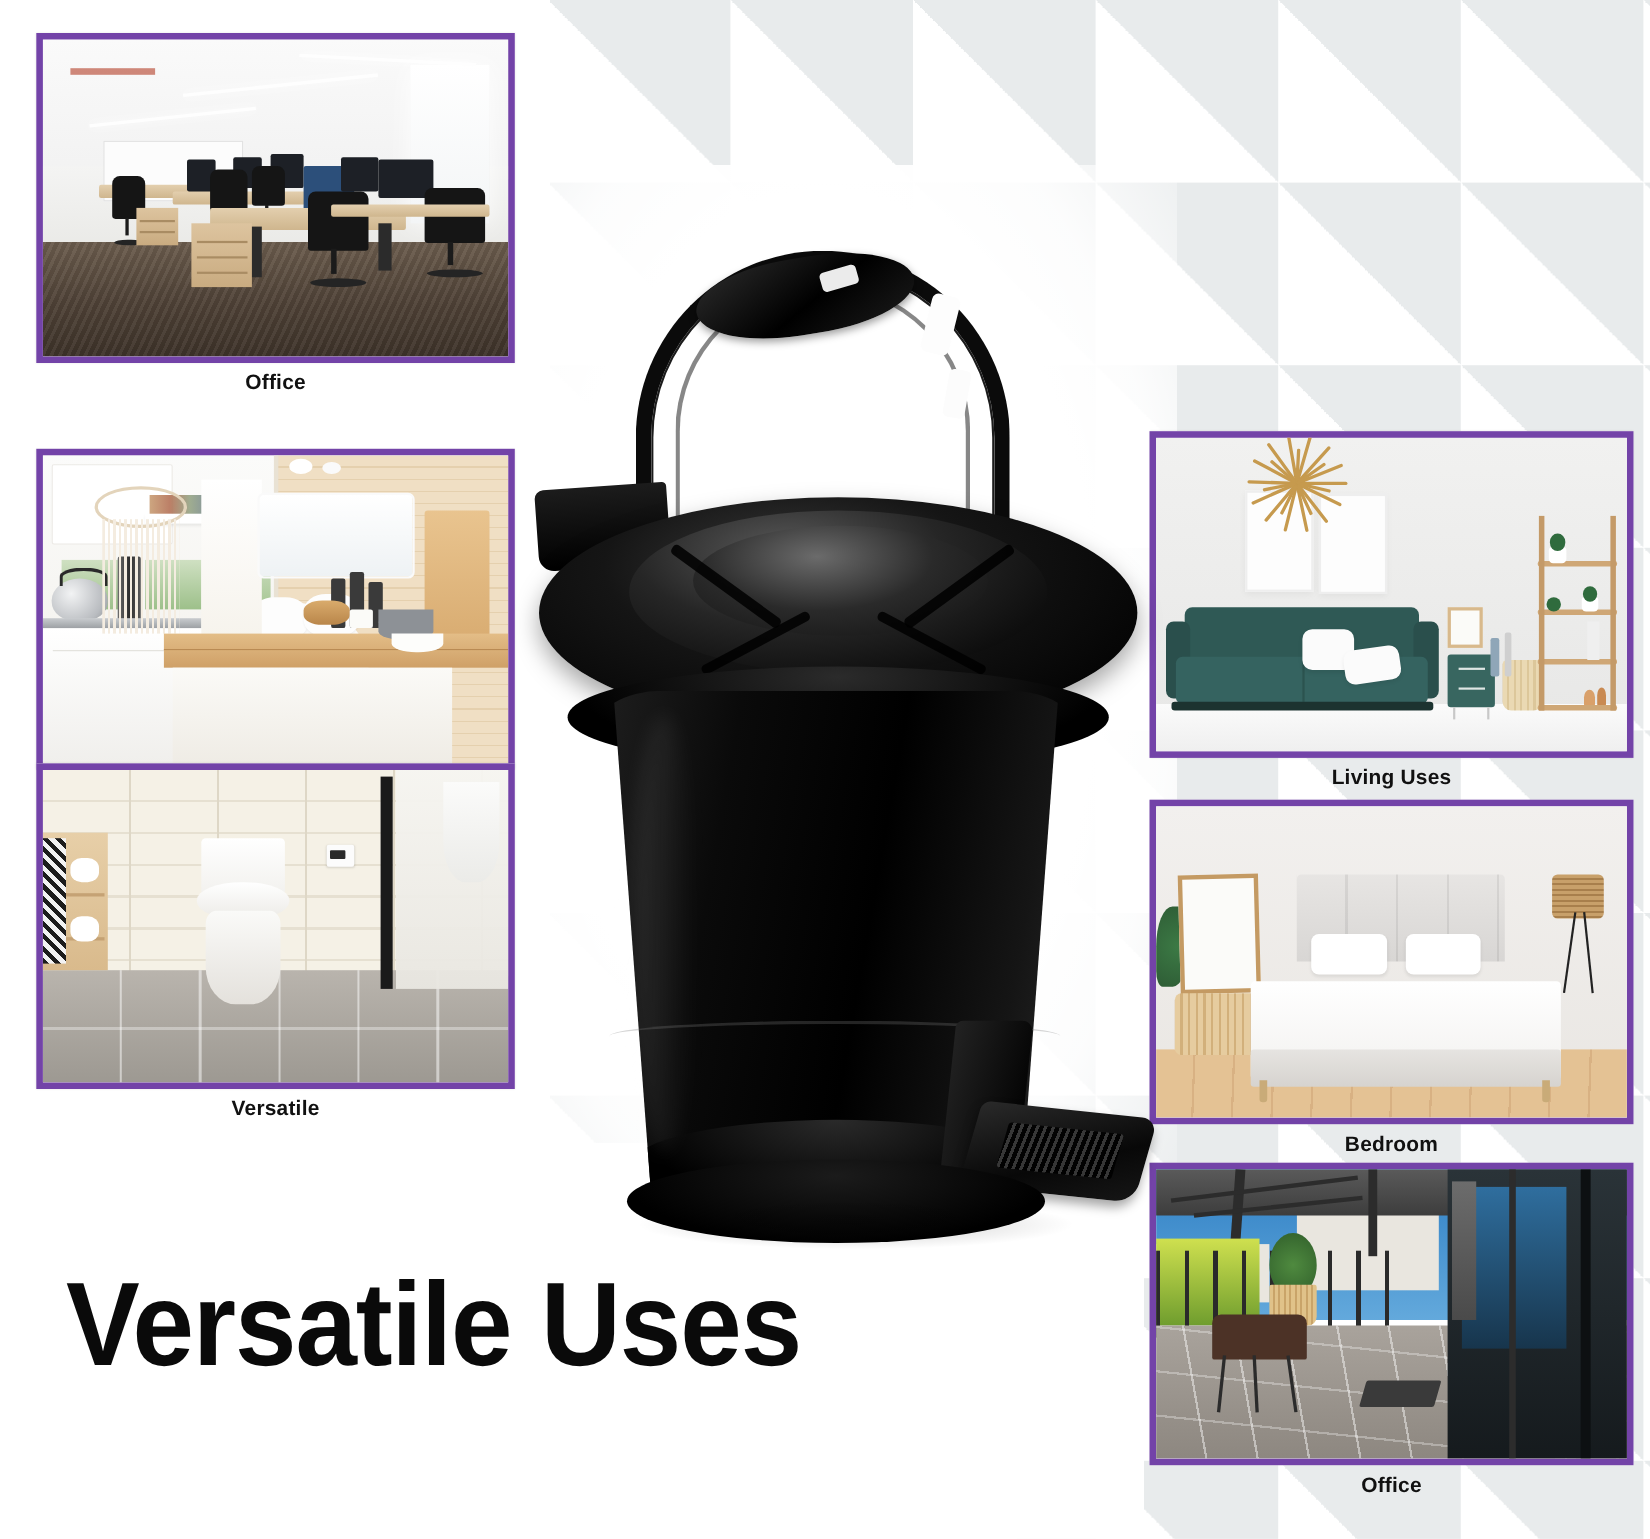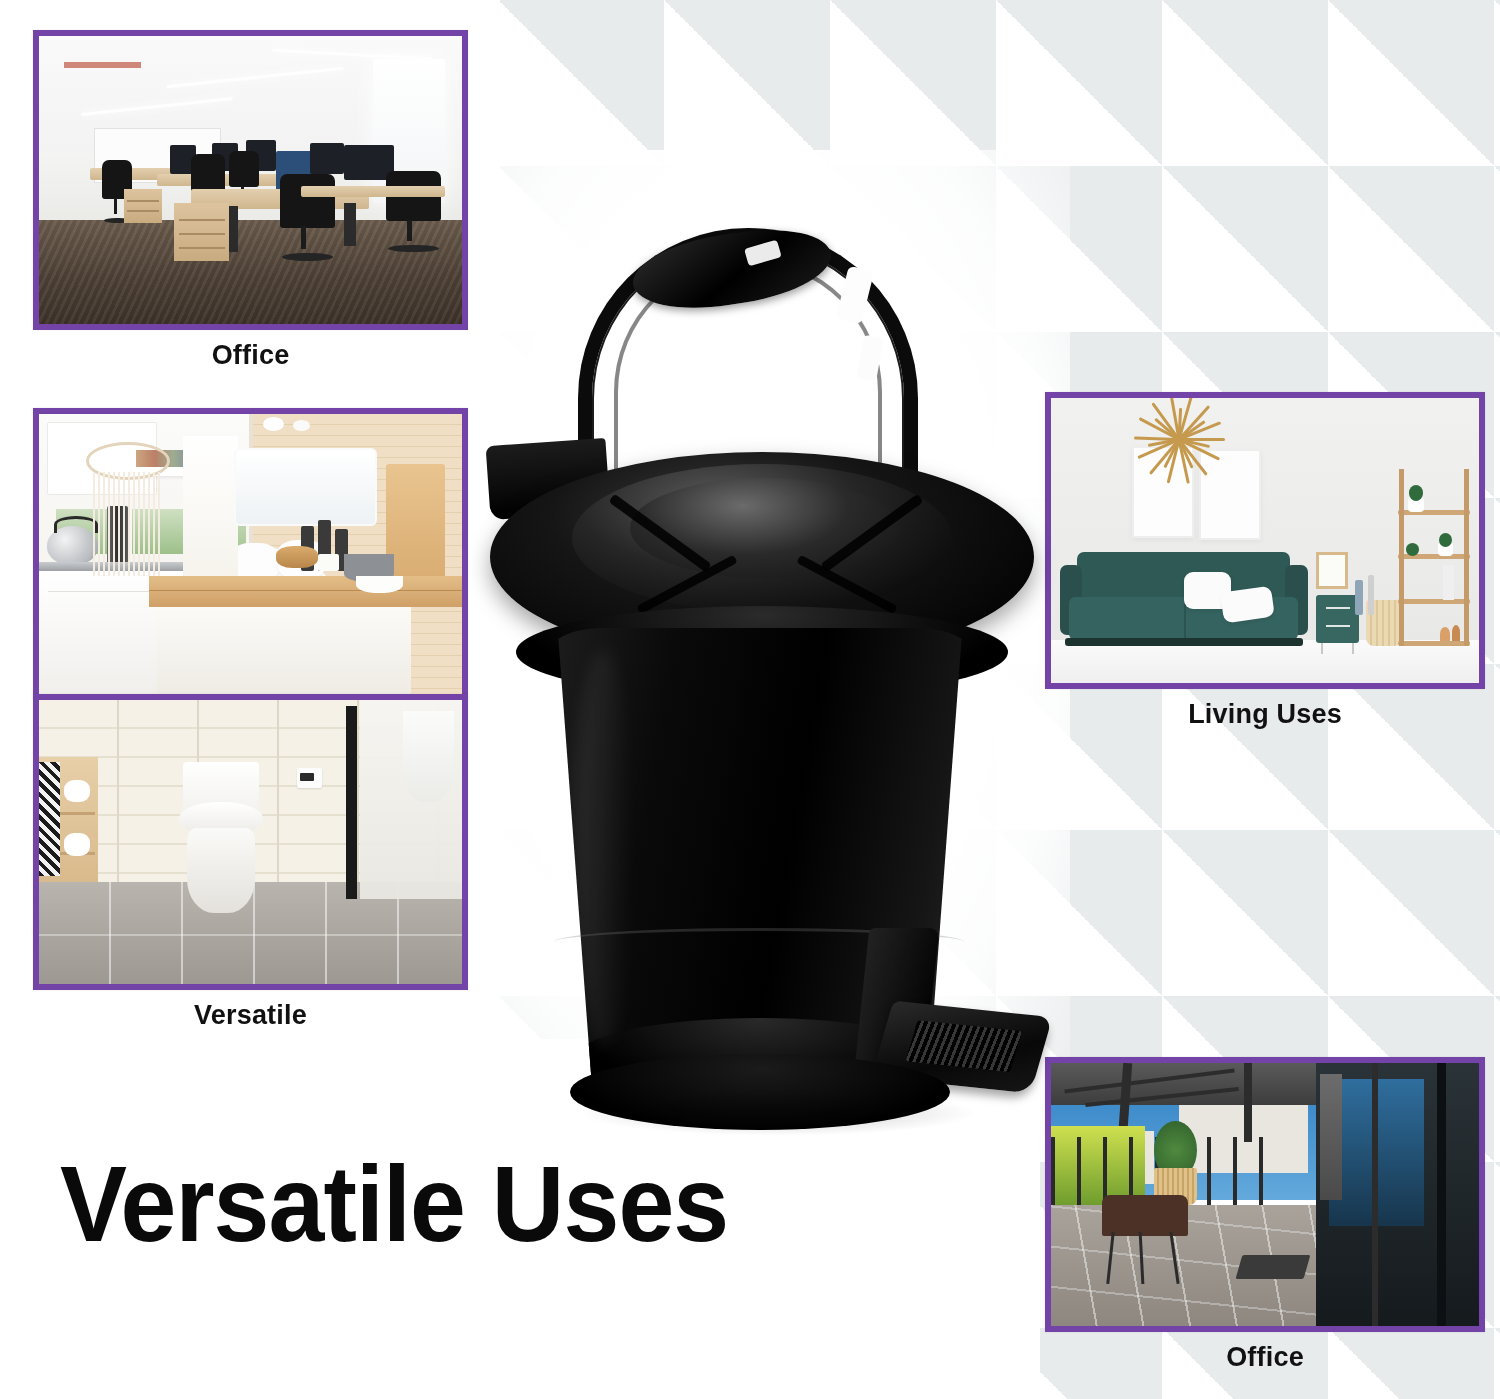--- a/index.html
+++ b/index.html
@@ -45,21 +45,21 @@
     border:6px solid #7343a8;
     background:#fff;
     overflow:hidden;
     position:relative;
     box-shadow:0 0 2px rgba(0,0,0,.10);
   }
   .caption{
     text-align:center;
     font-weight:700;
     color:#111;
-    font-size:27px;
+    font-size:19px;
     letter-spacing:.2px;
     line-height:1.5;
     margin-top:5px;
     font-family:"Liberation Sans", sans-serif;
   }
 
   .scene{ position:absolute; inset:0; }
 
   
   .of-ceil{position:absolute;left:0;top:0;width:100%;height:44%;background:linear-gradient(#fafafa,#f2f2f2);}
@@ -551,20 +551,42 @@
           <div class="lr-plant" style="left:12%;bottom:51%;width:18%;height:7%;"></div>
           <div style="position:absolute;left:62%;bottom:26%;width:16%;height:20%;background:#efefef;"></div>
           <div style="position:absolute;left:58%;bottom:3%;width:14%;height:8%;background:#d9a06a;border-radius:50% 50% 6% 6%;"></div>
           <div style="position:absolute;left:74%;bottom:3%;width:12%;height:9%;background:#c98a52;border-radius:50% 50% 6% 6%;"></div>
         </div>
       </div>
     </div>
     <div class="caption">Living Uses</div>
   </div>
 
+  <div class="panel" style="left:1045px; top:727px; width:440px;">
+    <div class="frame" style="height:295px;">
+      <div class="scene">
+        <div class="bd-wall"></div>
+        <div class="bd-floor"></div>
+        <div class="bd-plant"></div>
+        <div class="bd-frame"></div>
+        <div class="bd-bask"></div>
+        <div class="bd-hb"></div>
+        <div class="bd-pil" style="left:33%;"></div>
+        <div class="bd-pil" style="left:53%;"></div>
+        <div class="bd-bed"></div>
+        <div class="bd-mat"></div>
+        <div class="bd-leg" style="left:22%;"></div>
+        <div class="bd-leg" style="left:82%;"></div>
+        <div class="bd-lampshade"></div>
+        <div class="bd-lampleg" style="right:12%;top:34%;height:26%;transform:rotate(8deg);"></div>
+        <div class="bd-lampleg" style="right:8%;top:34%;height:26%;transform:rotate(-6deg);"></div>
+      </div>
+    </div>
+    <div class="caption">Bedroom</div>
+  </div>
 
   <div class="panel" style="left:1045px; top:1057px; width:440px;">
     <div class="frame" style="height:275px;">
       <div class="scene">
         <div class="bc-sky"></div>
         <div class="bc-bldg" style="left:0;top:26%;width:24%;height:20%;"></div>
         <div class="bc-bldg" style="left:30%;top:8%;width:30%;height:34%;"></div>
         <div class="bc-roof"></div>
         <div class="bc-beam" style="left:16%;top:0;width:2.2%;height:46%;transform:rotate(4deg);"></div>
         <div class="bc-beam" style="left:45%;top:0;width:2%;height:30%;"></div>

